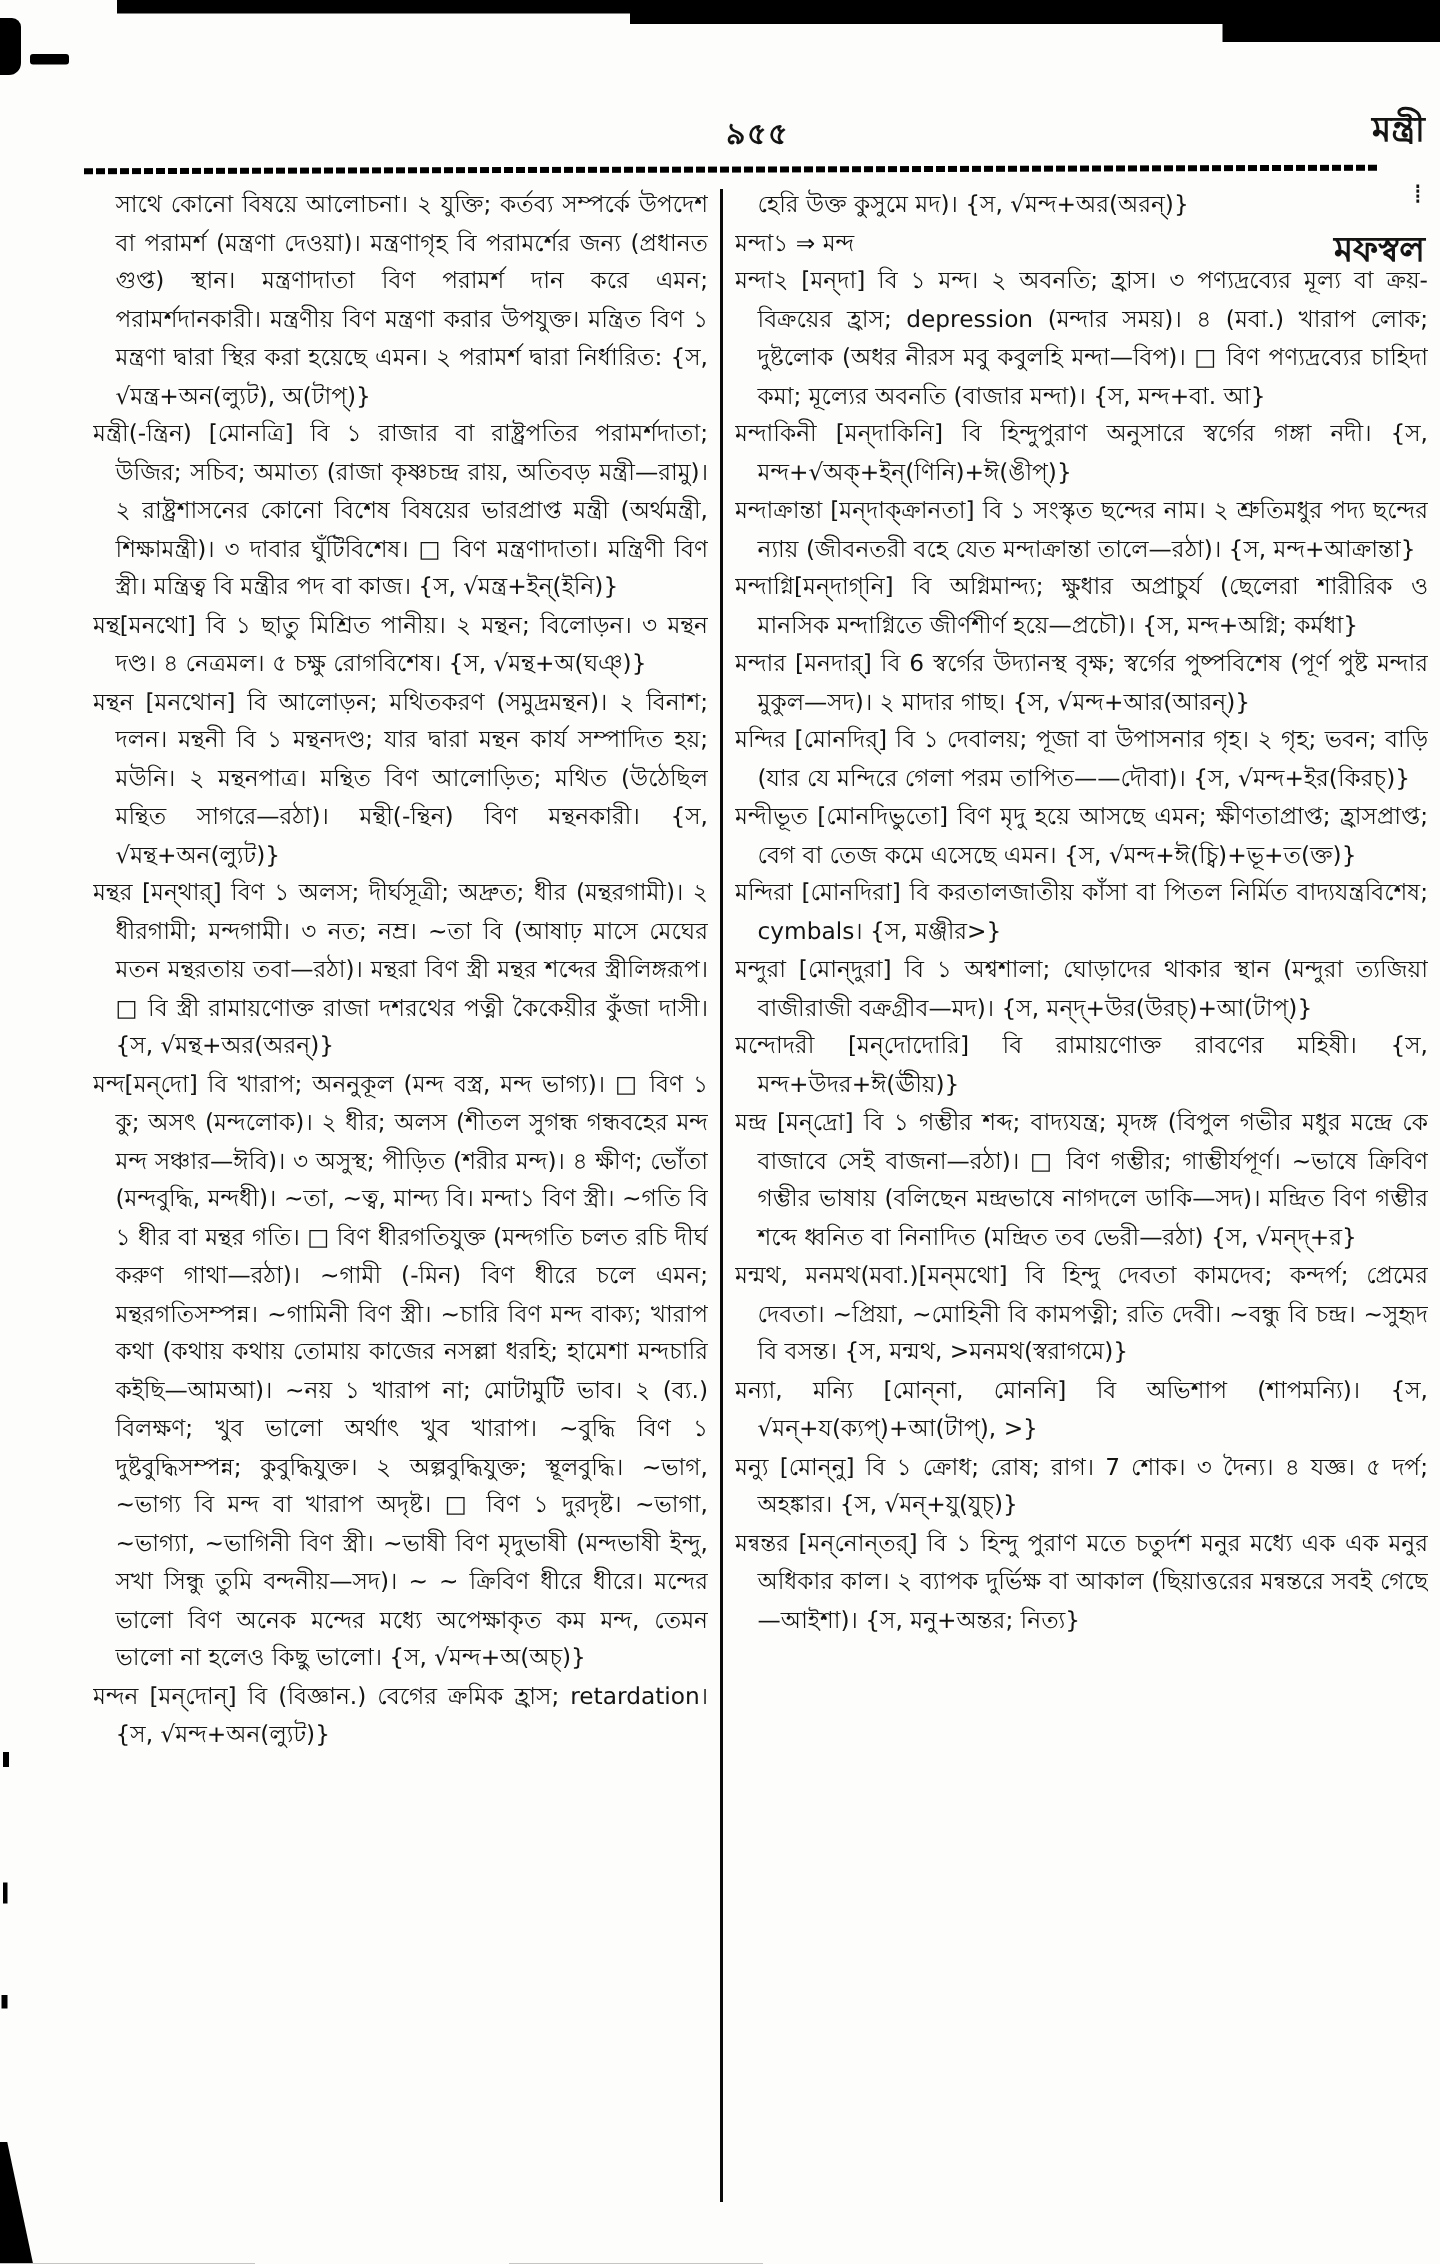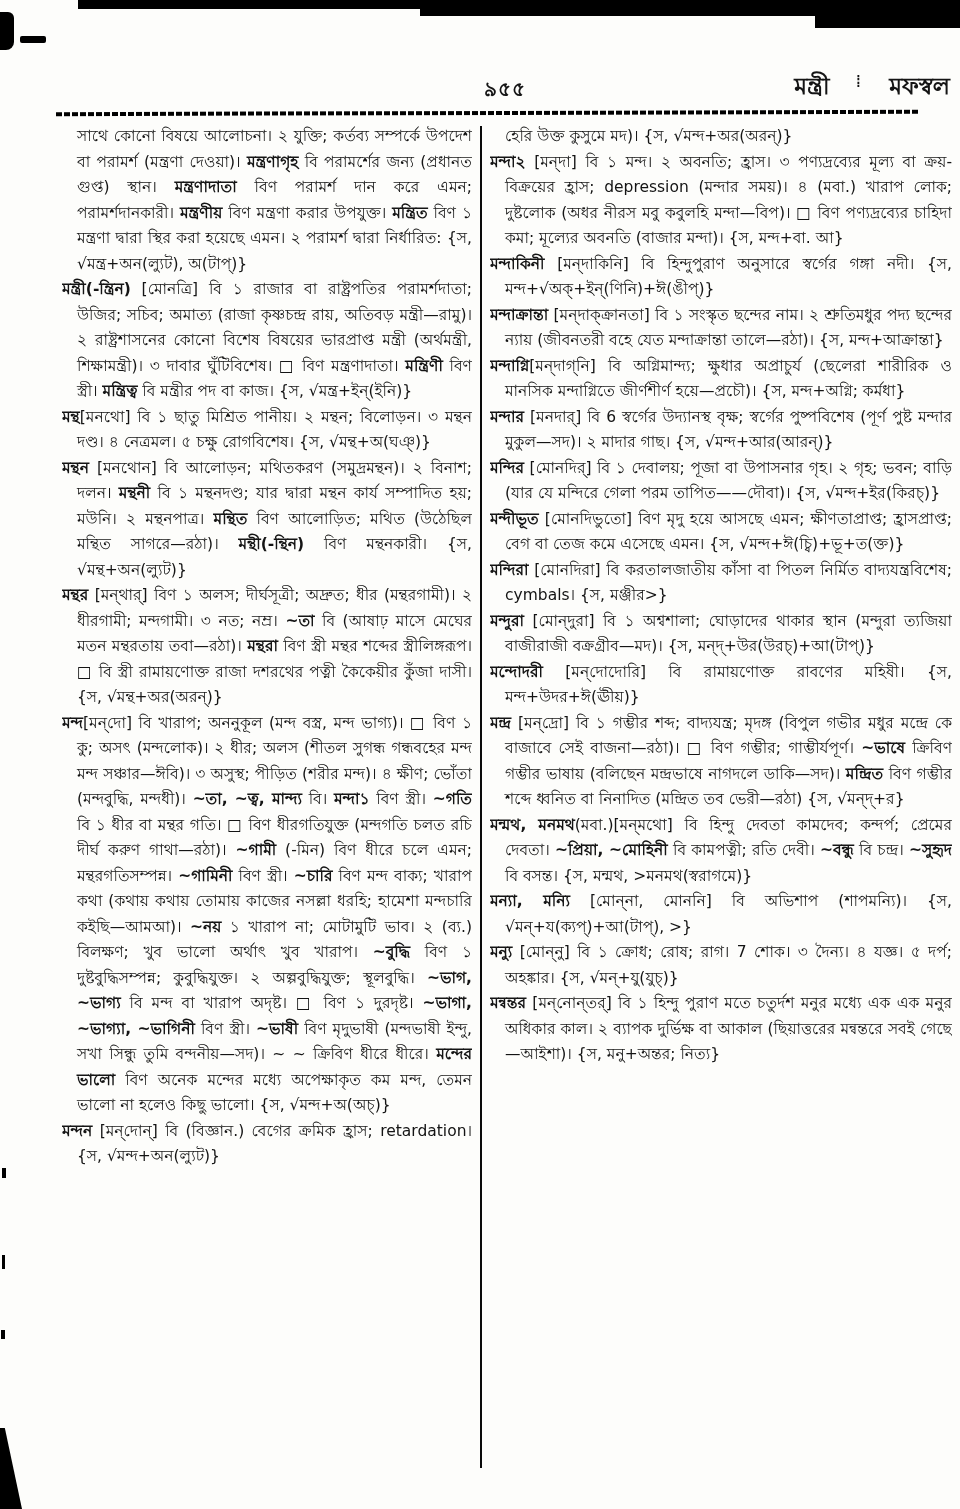--- a/index.html
+++ b/index.html
@@ -19,21 +19,21 @@
   .speck2{left:2px;top:1255px;width:3px;height:14px;}
   .speck3{left:1px;top:1330px;width:4px;height:9px;}
   
   .header{position:absolute;top:68px;left:60px;right:46px;height:38px;}
   .page-number{
     position:absolute;left:0;right:0;text-align:center;top:6px;
     font-size:20px;letter-spacing:1px;font-weight:bold;
   }
   .running-head{
     position:absolute;right:0;top:0;font-size:23px;font-weight:bold;
-    display:flex;align-items:flex-start;gap:26px;
+    display:flex;align-items:flex-end;gap:10px;flex-direction:column;
   }
   .head-sep{font-weight:normal;font-size:18px;letter-spacing:2px;position:relative;top:2px;}
   .header-rule{
     position:absolute;top:111px;left:56px;width:862px;height:4px;
     background:repeating-linear-gradient(90deg,#000 0 6px,transparent 6px 8px);
     transform:skewY(-0.15deg);
   }
   
   .columns{
     position:absolute;top:124px;left:62px;right:44px;bottom:8px;
@@ -41,21 +41,21 @@
   }
   .column{overflow:hidden;height:100%;}
   .col-left{width:410px;}
   .col-right{flex:1;}
   .divider{width:2px;background:#0a0a0a;height:1342px;margin:2px 8px 0 8px;flex:none;}
   .entry{
     margin:0;text-align:justify;font-size:15.5px;line-height:25.5px;
     text-indent:-15px;padding-left:15px;word-break:break-word;
   }
   .entry.cont{text-indent:0;}
-  .hw{font-weight:bold;}
+  .hw{font-weight:normal;}
 </style>
 </head>
 <body>
 
 <div class="page">
 
   <div class="artifact bar1"></div>
   <div class="artifact bar2"></div>
   <div class="artifact bar3"></div>
   <div class="artifact blob-tl"></div>
@@ -82,20 +82,21 @@
         <p class="entry"><span class="hw">মন্ত্রী(-ন্ত্রিন)</span><span class="tx"> [মোনত্রি] বি ১ রাজার বা রাষ্ট্রপতির পরামর্শদাতা; উজির; সচিব; অমাত্য (রাজা কৃষ্ণচন্দ্র রায়, অতিবড় মন্ত্রী—রামু)। ২ রাষ্ট্রশাসনের কোনো বিশেষ বিষয়ের ভারপ্রাপ্ত মন্ত্রী (অর্থমন্ত্রী, শিক্ষামন্ত্রী)। ৩ দাবার ঘুঁটিবিশেষ। □ বিণ মন্ত্রণাদাতা। </span><span class="hw">মন্ত্রিণী</span><span class="tx"> বিণ স্ত্রী। </span><span class="hw">মন্ত্রিত্ব</span><span class="tx"> বি মন্ত্রীর পদ বা কাজ। {স, √মন্ত্র+ইন্(ইনি)}</span></p>
         <p class="entry"><span class="hw">মন্থ</span><span class="tx">[মনথো] বি ১ ছাতু মিশ্রিত পানীয়। ২ মন্থন; বিলোড়ন। ৩ মন্থন দণ্ড। ৪ নেত্রমল। ৫ চক্ষু রোগবিশেষ। {স, √মন্থ+অ(ঘঞ্)}</span></p>
         <p class="entry"><span class="hw">মন্থন</span><span class="tx"> [মনথোন] বি আলোড়ন; মথিতকরণ (সমুদ্রমন্থন)। ২ বিনাশ; দলন। </span><span class="hw">মন্থনী</span><span class="tx"> বি ১ মন্থনদণ্ড; যার দ্বারা মন্থন কার্য সম্পাদিত হয়; মউনি। ২ মন্থনপাত্র। </span><span class="hw">মন্থিত</span><span class="tx"> বিণ আলোড়িত; মথিত (উঠেছিল মন্থিত সাগরে—রঠা)। </span><span class="hw">মন্থী(-ন্থিন)</span><span class="tx"> বিণ মন্থনকারী। {স, √মন্থ+অন(ল্যুট)}</span></p>
         <p class="entry"><span class="hw">মন্থর</span><span class="tx"> [মন্‌থার্] বিণ ১ অলস; দীর্ঘসূত্রী; অদ্রুত; ধীর (মন্থরগামী)। ২ ধীরগামী; মন্দগামী। ৩ নত; নম্র। </span><span class="hw">~তা</span><span class="tx"> বি (আষাঢ় মাসে মেঘের মতন মন্থরতায় তবা—রঠা)। </span><span class="hw">মন্থরা</span><span class="tx"> বিণ স্ত্রী মন্থর শব্দের স্ত্রীলিঙ্গরূপ। □ বি স্ত্রী রামায়ণোক্ত রাজা দশরথের পত্নী কৈকেয়ীর কুঁজা দাসী। {স, √মন্থ+অর(অরন্)}</span></p>
         <p class="entry"><span class="hw">মন্দ</span><span class="tx">[মন্‌দো] বি খারাপ; অননুকূল (মন্দ বস্ত্র, মন্দ ভাগ্য)। □ বিণ ১ কু; অসৎ (মন্দলোক)। ২ ধীর; অলস (শীতল সুগন্ধ গন্ধবহের মন্দ মন্দ সঞ্চার—ঈবি)। ৩ অসুস্থ; পীড়িত (শরীর মন্দ)। ৪ ক্ষীণ; ভোঁতা (মন্দবুদ্ধি, মন্দধী)। </span><span class="hw">~তা, ~ত্ব, মান্দ্য</span><span class="tx"> বি। </span><span class="hw">মন্দা১</span><span class="tx"> বিণ স্ত্রী। </span><span class="hw">~গতি</span><span class="tx"> বি ১ ধীর বা মন্থর গতি। □ বিণ ধীরগতিযুক্ত (মন্দগতি চলত রচি দীর্ঘ করুণ গাথা—রঠা)। </span><span class="hw">~গামী</span><span class="tx"> (-মিন) বিণ ধীরে চলে এমন; মন্থরগতিসম্পন্ন। </span><span class="hw">~গামিনী</span><span class="tx"> বিণ স্ত্রী। </span><span class="hw">~চারি</span><span class="tx"> বিণ মন্দ বাক্য; খারাপ কথা (কথায় কথায় তোমায় কাজের নসল্লা ধরহি; হামেশা মন্দচারি কইছি—আমআ)। </span><span class="hw">~নয়</span><span class="tx"> ১ খারাপ না; মোটামুটি ভাব। ২ (ব্য.) বিলক্ষণ; খুব ভালো অর্থাৎ খুব খারাপ। </span><span class="hw">~বুদ্ধি</span><span class="tx"> বিণ ১ দুষ্টবুদ্ধিসম্পন্ন; কুবুদ্ধিযুক্ত। ২ অল্পবুদ্ধিযুক্ত; স্থূলবুদ্ধি। </span><span class="hw">~ভাগ, ~ভাগ্য</span><span class="tx"> বি মন্দ বা খারাপ অদৃষ্ট। □ বিণ ১ দুরদৃষ্ট। </span><span class="hw">~ভাগা, ~ভাগ্যা, ~ভাগিনী</span><span class="tx"> বিণ স্ত্রী। </span><span class="hw">~ভাষী</span><span class="tx"> বিণ মৃদুভাষী (মন্দভাষী ইন্দু, সখা সিন্ধু তুমি বন্দনীয়—সদ)। ~ ~ ক্রিবিণ ধীরে ধীরে। </span><span class="hw">মন্দের ভালো</span><span class="tx"> বিণ অনেক মন্দের মধ্যে অপেক্ষাকৃত কম মন্দ, তেমন ভালো না হলেও কিছু ভালো। {স, √মন্দ+অ(অচ্)}</span></p>
         <p class="entry"><span class="hw">মন্দন</span><span class="tx"> [মন্‌দোন্] বি (বিজ্ঞান.) বেগের ক্রমিক হ্রাস; retardation। {স, √মন্দ+অন(ল্যুট)}</span></p>
       </div>
     <div class="divider"></div>
     <div class="column col-right" id="col-right">
         <p class="entry cont"><span class="tx">হেরি উক্ত কুসুমে  মদ)। {স, √মন্দ+অর(অরন্)}</span></p>
+        <p class="entry"><span class="hw">মন্দা১</span><span class="tx"> ⇒ মন্দ</span></p>
         <p class="entry"><span class="hw">মন্দা২</span><span class="tx"> [মন্‌দা] বি ১ মন্দ। ২ অবনতি; হ্রাস। ৩ পণ্যদ্রব্যের মূল্য বা ক্রয়-বিক্রয়ের হ্রাস; depression (মন্দার সময়)। ৪ (মবা.) খারাপ লোক; দুষ্টলোক (অধর নীরস মবু কবুলহি মন্দা—বিপ)। □ বিণ পণ্যদ্রব্যের চাহিদা কমা; মূল্যের অবনতি (বাজার মন্দা)। {স, মন্দ+বা. আ}</span></p>
         <p class="entry"><span class="hw">মন্দাকিনী</span><span class="tx"> [মন্‌দাকিনি] বি হিন্দুপুরাণ অনুসারে স্বর্গের গঙ্গা নদী। {স, মন্দ+√অক্+ইন্(ণিনি)+ঈ(ঙীপ্)}</span></p>
         <p class="entry"><span class="hw">মন্দাক্রান্তা</span><span class="tx"> [মন্‌দাক্‌ক্রানতা] বি ১ সংস্কৃত ছন্দের নাম। ২ শ্রুতিমধুর পদ্য ছন্দের ন্যায় (জীবনতরী বহে যেত মন্দাক্রান্তা তালে—রঠা)। {স, মন্দ+আক্রান্তা}</span></p>
         <p class="entry"><span class="hw">মন্দাগ্নি</span><span class="tx">[মন্‌দাগ্‌নি] বি অগ্নিমান্দ্য; ক্ষুধার অপ্রাচুর্য (ছেলেরা শারীরিক ও মানসিক মন্দাগ্নিতে জীর্ণশীর্ণ হয়ে—প্রচৌ)। {স, মন্দ+অগ্নি; কর্মধা}</span></p>
         <p class="entry"><span class="hw">মন্দার</span><span class="tx"> [মনদার্] বি 6 স্বর্গের উদ্যানস্থ বৃক্ষ; স্বর্গের পুষ্পবিশেষ (পূর্ণ পুষ্ট মন্দার মুকুল—সদ)। ২ মাদার গাছ। {স, √মন্দ+আর(আরন্)}</span></p>
         <p class="entry"><span class="hw">মন্দির</span><span class="tx"> [মোনদির্] বি ১ দেবালয়; পূজা বা উপাসনার গৃহ। ২ গৃহ; ভবন; বাড়ি (যার যে মন্দিরে গেলা পরম তাপিত——দৌবা)। {স, √মন্দ+ইর(কিরচ্)}</span></p>
         <p class="entry"><span class="hw">মন্দীভূত</span><span class="tx"> [মোনদিভুতো] বিণ মৃদু হয়ে আসছে এমন; ক্ষীণতাপ্রাপ্ত; হ্রাসপ্রাপ্ত; বেগ বা তেজ কমে এসেছে এমন। {স, √মন্দ+ঈ(চ্বি)+ভূ+ত(ক্ত)}</span></p>
         <p class="entry"><span class="hw">মন্দিরা</span><span class="tx"> [মোনদিরা] বি করতালজাতীয় কাঁসা বা পিতল নির্মিত বাদ্যযন্ত্রবিশেষ; cymbals। {স, মঞ্জীর&gt;}</span></p>
         <p class="entry"><span class="hw">মন্দুরা</span><span class="tx"> [মোন্‌দুরা] বি ১ অশ্বশালা; ঘোড়াদের থাকার স্থান (মন্দুরা ত্যজিয়া বাজীরাজী বক্রগ্রীব—মদ)। {স, মন্দ্+উর(উরচ্)+আ(টাপ্)}</span></p>
         <p class="entry"><span class="hw">মন্দোদরী</span><span class="tx"> [মন্‌দোদোরি] বি রামায়ণোক্ত রাবণের মহিষী। {স, মন্দ+উদর+ঈ(ঊীয়)}</span></p>

